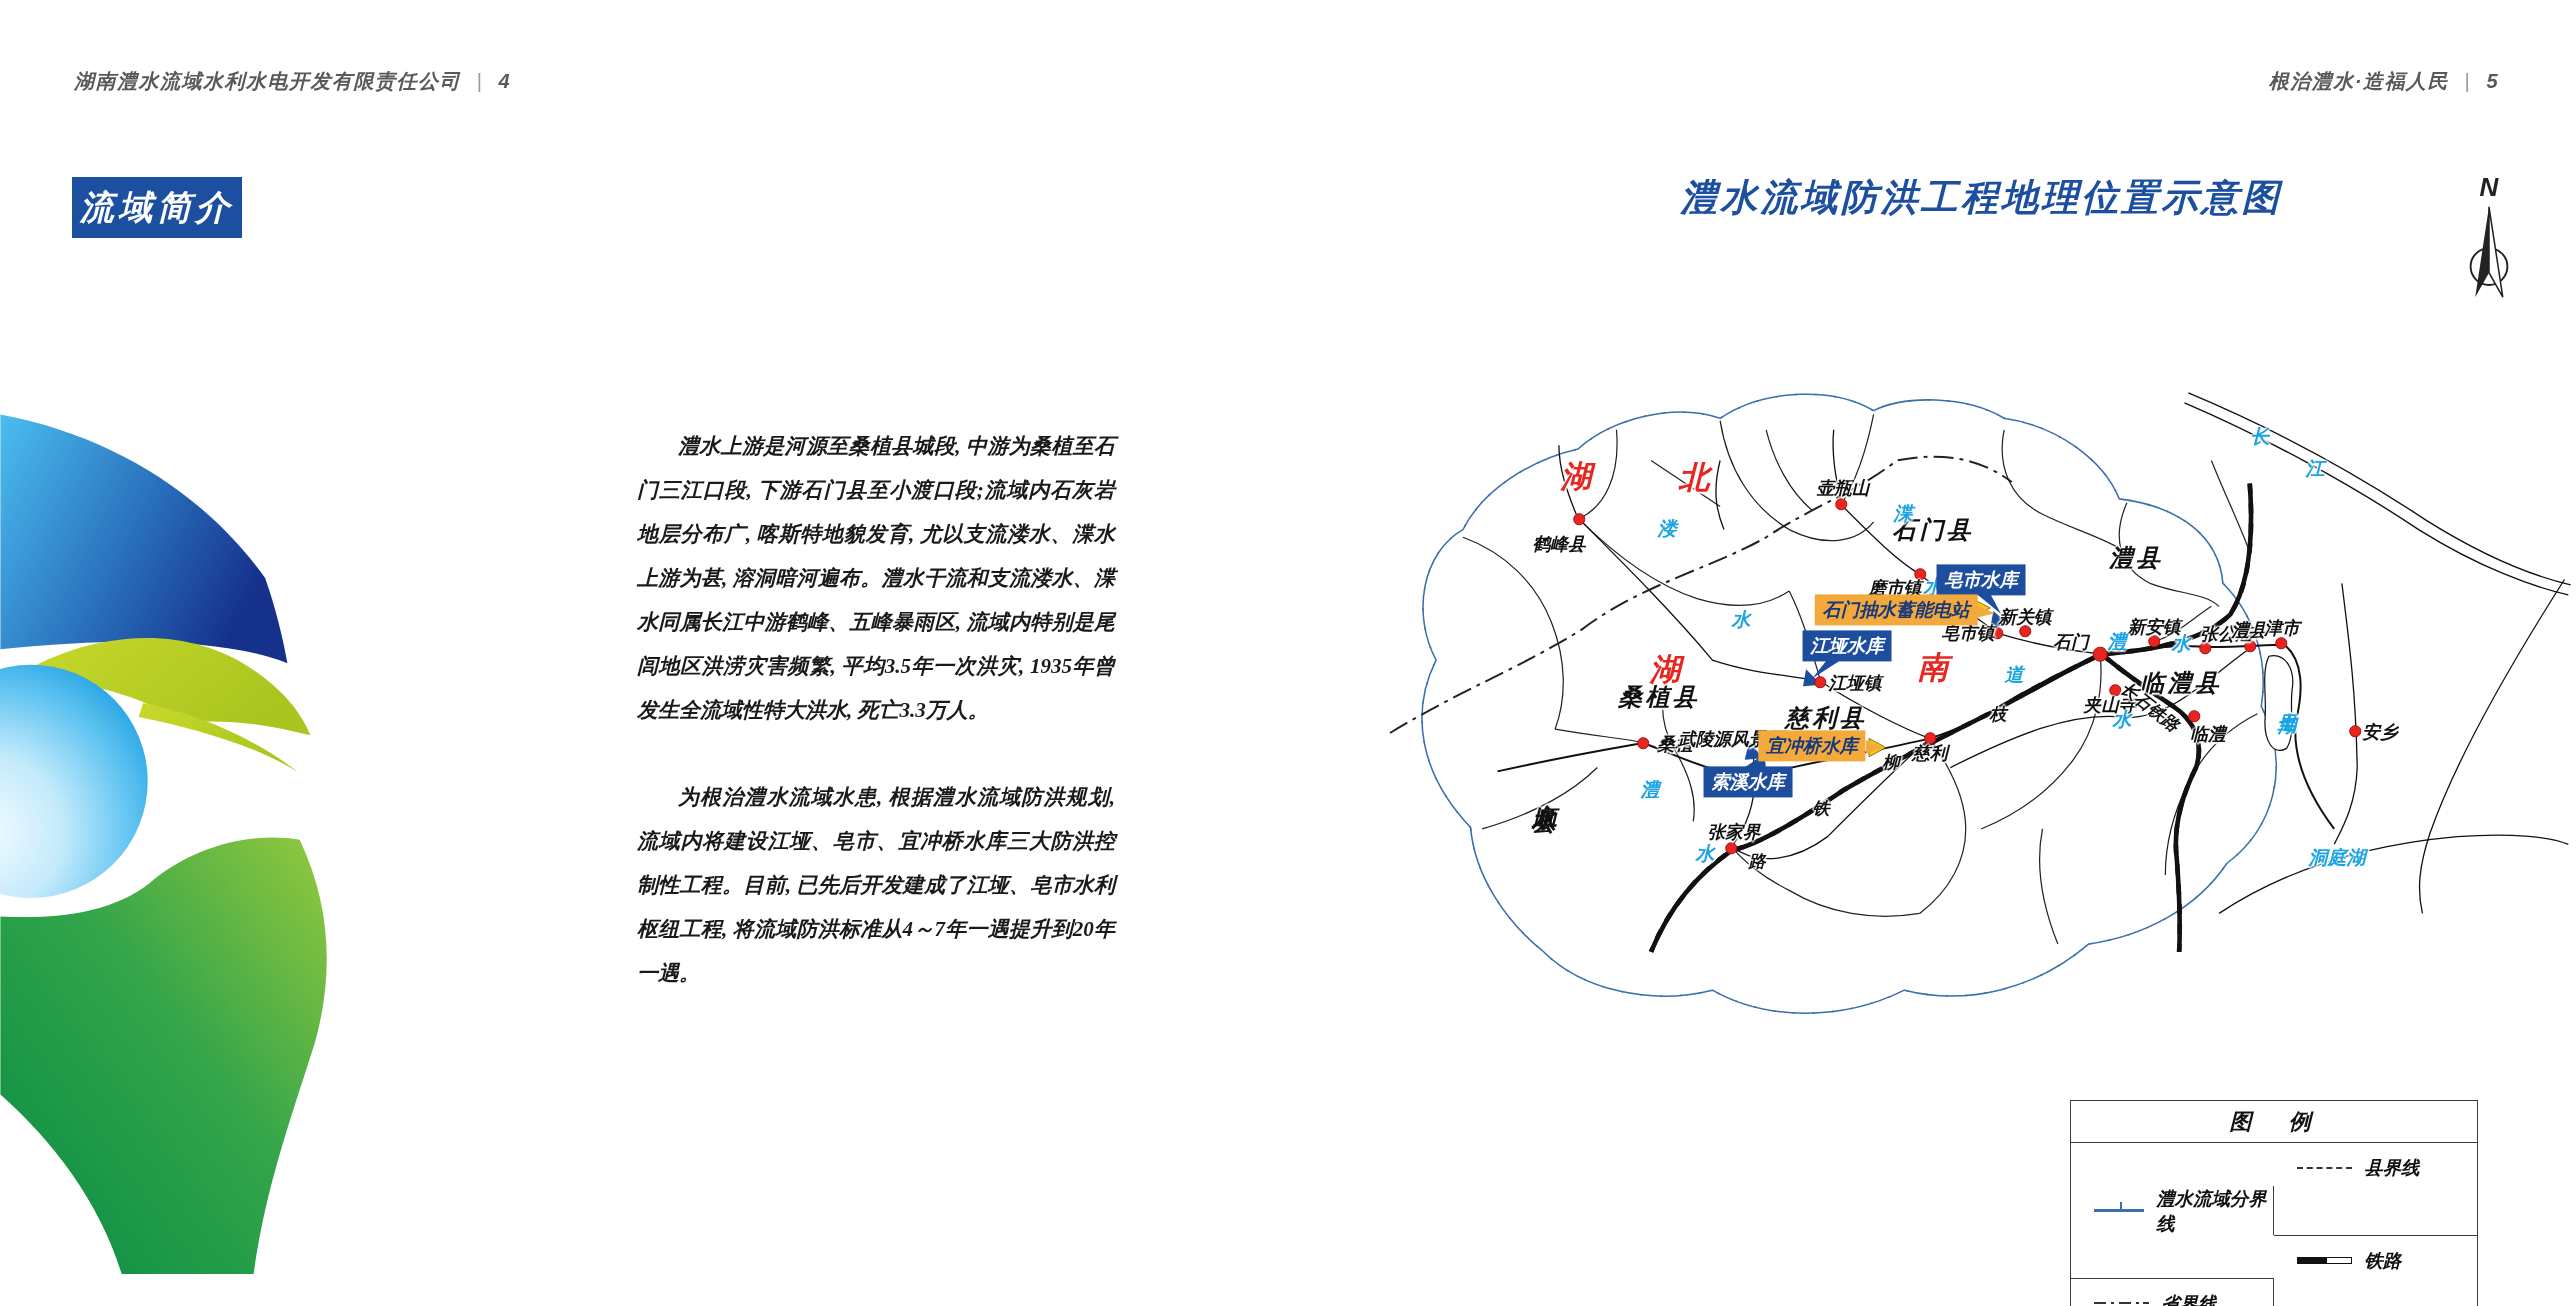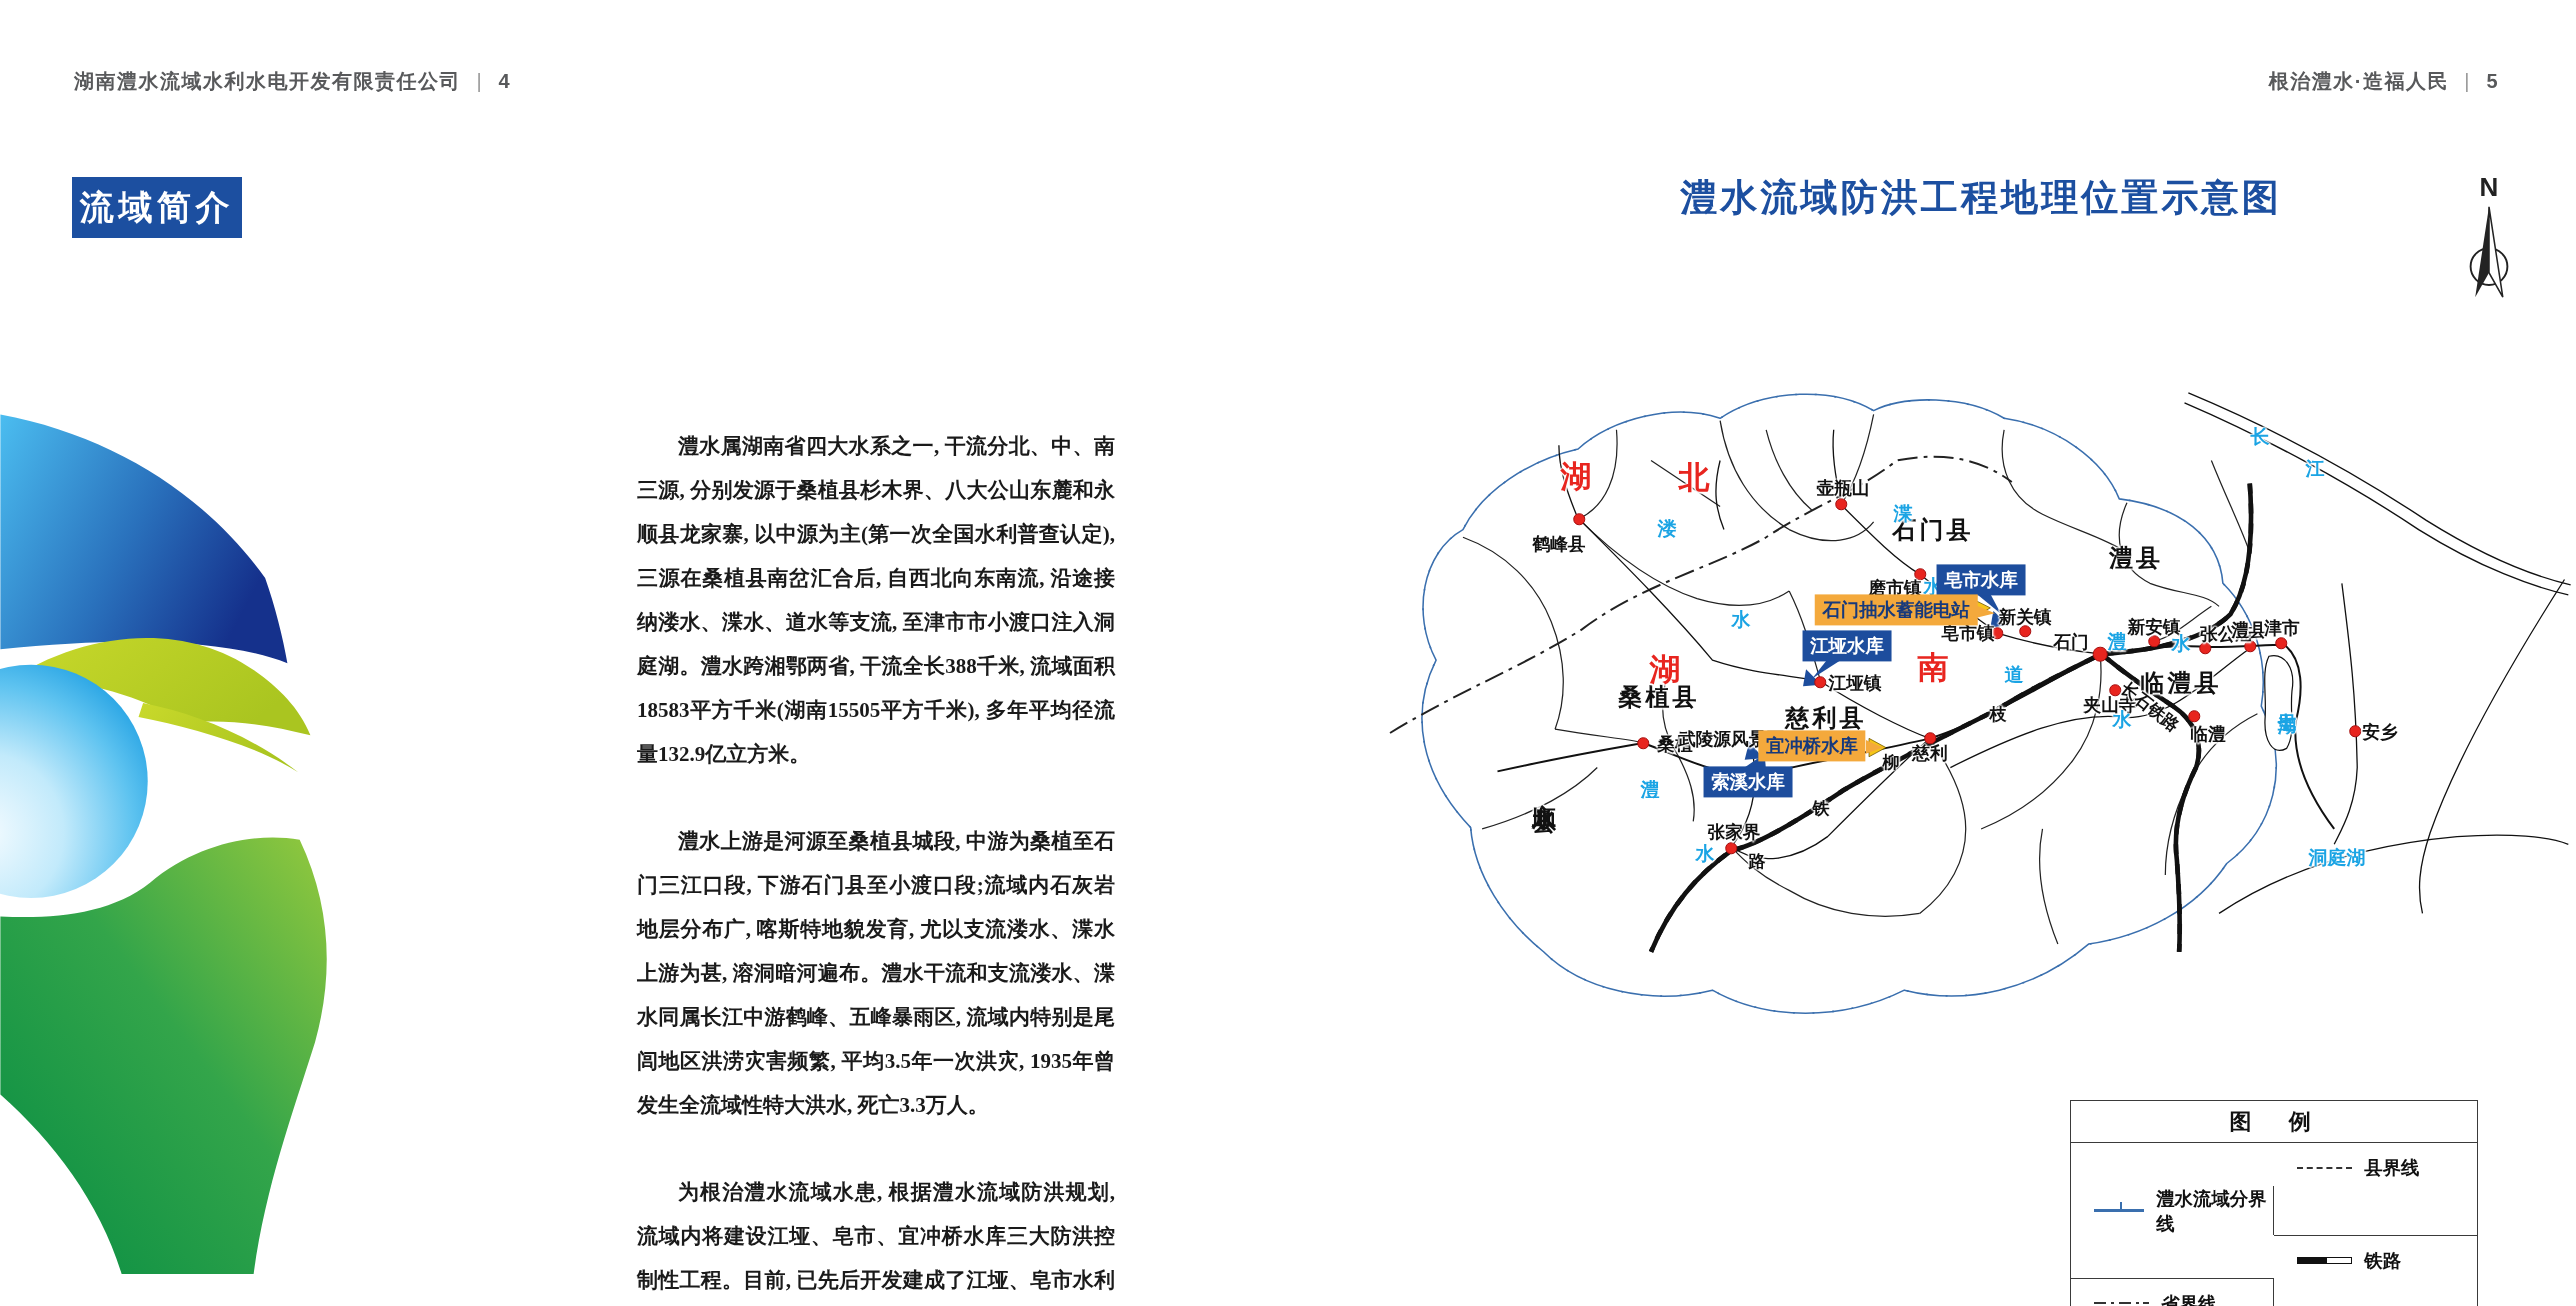--- a/index.html
+++ b/index.html
@@ -1,17 +1,17 @@
 <!DOCTYPE html>
 <html style="font-size:12.3px"><head>
 <meta charset="utf-8">
 <style>
   html,body{margin:0;padding:0;background:#ffffff;}
   body{font-family:"Liberation Sans",sans-serif;}
-  .page{position:relative;width:2576px;height:1306px;background:#fff;overflow:hidden;}
+  .page{position:relative;width:2576px;height:1306px;background:#fff;overflow:hidden;font-style:italic;}
 
   
   .hdr{position:absolute;top:68px;display:flex;gap:15.4px;align-items:baseline;
        font-weight:700;font-size:20px;color:#58595b;letter-spacing:1.5px;}
   .hdr .sep{color:#9a9a9a;font-weight:400;}
   .hdr-left{left:74px;}
   .hdr-right{right:77px;}
 
   
   .sec-title{position:absolute;left:72px;top:177px;width:170px;height:61px;background:#1c4fa0;
@@ -81,21 +81,20 @@
     <span>4</span>
   </div>
   <div class="hdr hdr-right">
     <span>根治澧水·造福人民</span>
     <span class="sep">|</span>
     <span>5</span>
   </div>
 
   <div class="sec-title">流域简介</div>
   <div class="body-text" id="paras">
-      <p>澧水属湖南省四大水系之一, 干流分北、中、南三源, 分别发源于桑植县杉木界、八大公山东麓和永顺县龙家寨, 以中源为主(第一次全国水利普查认定), 三源在桑植县南岔汇合后, 自西北向东南流, 沿途接纳溇水、渫水、道水等支流, 至津市市小渡口注入洞庭湖。澧水跨湘鄂两省, 干流全长388千米, 流域面积18583平方千米(湖南15505平方千米), 多年平均径流量132.9亿立方米。</p>
       <p>澧水上游是河源至桑植县城段, 中游为桑植至石门三江口段, 下游石门县至小渡口段;流域内石灰岩地层分布广, 喀斯特地貌发育, 尤以支流溇水、渫水上游为甚, 溶洞暗河遍布。澧水干流和支流溇水、渫水同属长江中游鹤峰、五峰暴雨区, 流域内特别是尾闾地区洪涝灾害频繁, 平均3.5年一次洪灾, 1935年曾发生全流域性特大洪水, 死亡3.3万人。</p>
       <p>为根治澧水流域水患, 根据澧水流域防洪规划, 流域内将建设江垭、皂市、宜冲桥水库三大防洪控制性工程。目前, 已先后开发建成了江垭、皂市水利枢纽工程, 将流域防洪标准从4～7年一遇提升到20年一遇。</p>
     </div>
 
   <svg class="logo-svg" width="584" height="861" viewBox="0 0 760 1122" aria-hidden="true">
     <defs>
       <linearGradient id="gBlue" x1="0" y1="0" x2="1" y2="0.45">
         <stop offset="0" stop-color="#4bbdf0"></stop>
           <stop offset="0.55" stop-color="#2a72bd"></stop>
           <stop offset="1" stop-color="#15318c"></stop>

